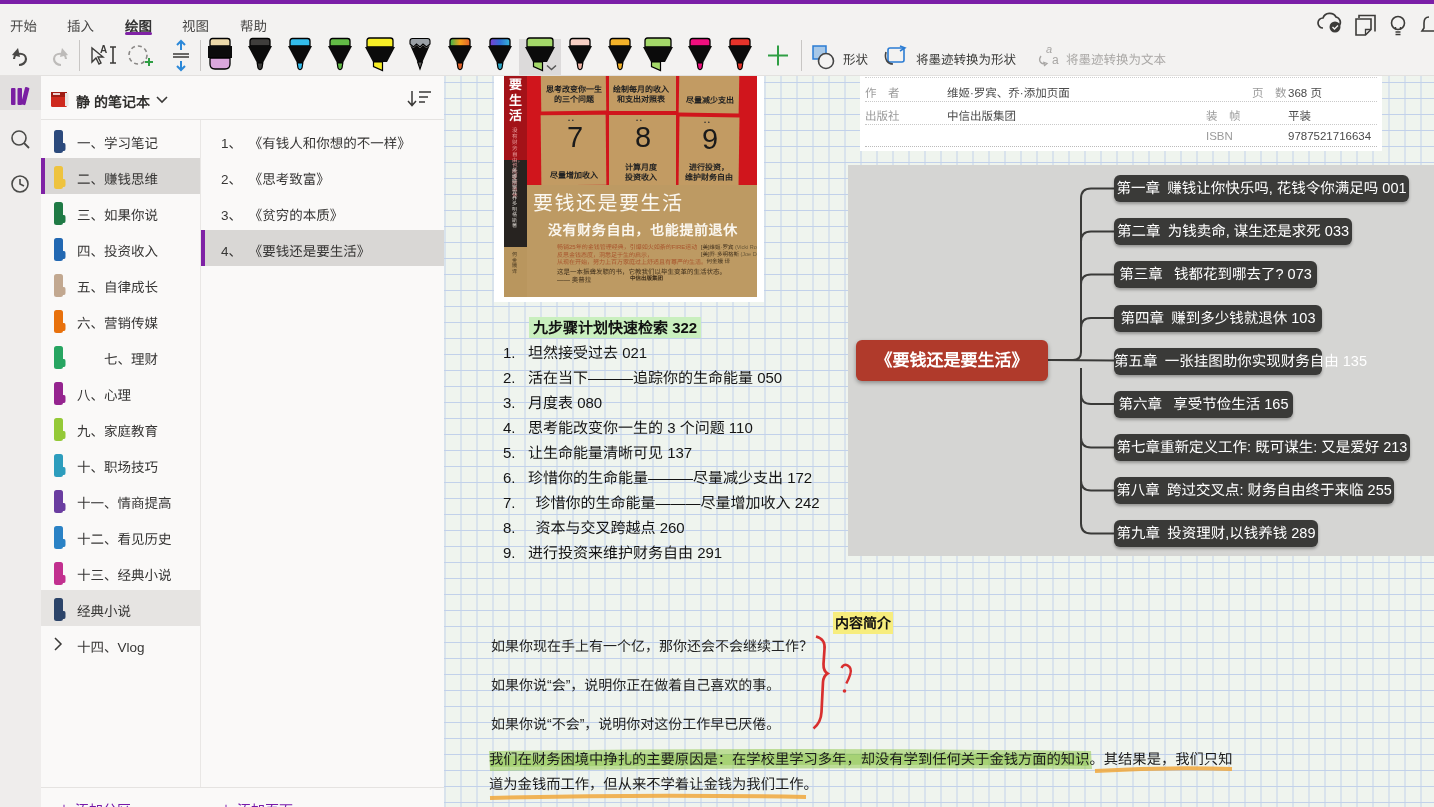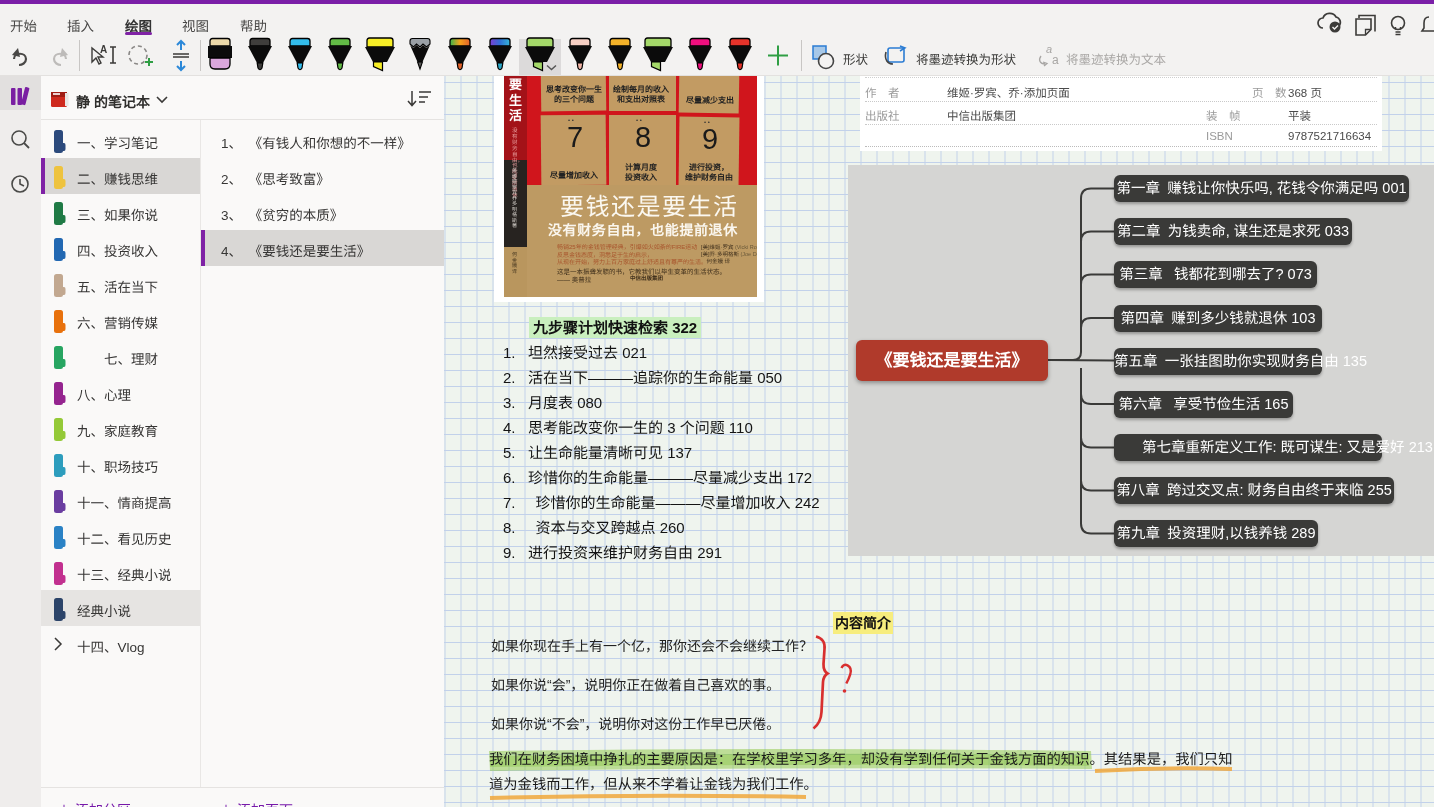--- a/index.html
+++ b/index.html
@@ -207,21 +207,21 @@
 <span class="abs" style="left:77px;top:204px;font-size:13.5px;color:#373635;">三、如果你说</span>
 <svg class="abs" style="left:54px;top:238px;" width="12" height="23" viewBox="0 0 12 23">
     <path d="M0 2.5 Q0 0 2.5 0 L6.5 0 Q9 0 9 2.5 L9 20.5 Q9 23 6.5 23 L2.5 23 Q0 23 0 20.5 Z" fill="#2268b2"></path>
     <path d="M8 13 L10 13 Q11.5 13 11.5 15 L11.5 19 Q11.5 21 10 21 L8 21 Z" fill="#2268b2"></path>
   </svg>
 <span class="abs" style="left:77px;top:240px;font-size:13.5px;color:#373635;">四、投资收入</span>
 <svg class="abs" style="left:54px;top:274px;" width="12" height="23" viewBox="0 0 12 23">
     <path d="M0 2.5 Q0 0 2.5 0 L6.5 0 Q9 0 9 2.5 L9 20.5 Q9 23 6.5 23 L2.5 23 Q0 23 0 20.5 Z" fill="#c2a890"></path>
     <path d="M8 13 L10 13 Q11.5 13 11.5 15 L11.5 19 Q11.5 21 10 21 L8 21 Z" fill="#c2a890"></path>
   </svg>
-<span class="abs" style="left:77px;top:276px;font-size:13.5px;color:#373635;">五、活在当下</span>
+<span class="abs" style="left:77px;top:276px;font-size:13.5px;color:#373635;">五、自律成长</span>
 <svg class="abs" style="left:54px;top:310px;" width="12" height="23" viewBox="0 0 12 23">
     <path d="M0 2.5 Q0 0 2.5 0 L6.5 0 Q9 0 9 2.5 L9 20.5 Q9 23 6.5 23 L2.5 23 Q0 23 0 20.5 Z" fill="#e8710c"></path>
     <path d="M8 13 L10 13 Q11.5 13 11.5 15 L11.5 19 Q11.5 21 10 21 L8 21 Z" fill="#e8710c"></path>
   </svg>
 <span class="abs" style="left:77px;top:312px;font-size:13.5px;color:#373635;">六、营销传媒</span>
 <svg class="abs" style="left:54px;top:346px;" width="12" height="23" viewBox="0 0 12 23">
     <path d="M0 2.5 Q0 0 2.5 0 L6.5 0 Q9 0 9 2.5 L9 20.5 Q9 23 6.5 23 L2.5 23 Q0 23 0 20.5 Z" fill="#27a561"></path>
     <path d="M8 13 L10 13 Q11.5 13 11.5 15 L11.5 19 Q11.5 21 10 21 L8 21 Z" fill="#27a561"></path>
   </svg>
 <span class="abs" style="left:77px;top:348px;font-size:13.5px;color:#373635;margin-left:27px;">七、理财</span>
@@ -307,21 +307,21 @@
     <path d="M233 203 L233 315.5 Q233 325.5 243 325.5 L266 325.5" fill="none" stroke="#3a3a38" stroke-width="2"></path>
     <path d="M233 203 Q233 203 233 213 L233 358.5 Q233 368.5 243 368.5 L266 368.5" fill="none" stroke="#3a3a38" stroke-width="2"></path>
   </svg>
   <div id="rednode">《要钱还是要生活》</div>
   <div class="mnode" style="left:266px;top:10px;width:295px;">第一章 赚钱让你快乐吗, 花钱令你满足吗 001</div>
 <div class="mnode" style="left:266px;top:53px;width:238px;">第二章 为钱卖命, 谋生还是求死 033</div>
 <div class="mnode" style="left:266px;top:96px;width:203px;">第三章 &nbsp;钱都花到哪去了? 073</div>
 <div class="mnode" style="left:266px;top:139.5px;width:208px;">第四章 赚到多少钱就退休 103</div>
 <div class="mnode" style="left:266px;top:182.5px;width:208px;">第五章 一张挂图助你实现财务自由 135</div>
 <div class="mnode" style="left:266px;top:226px;width:179px;">第六章 &nbsp;享受节俭生活 165</div>
-<div class="mnode" style="left:266px;top:269px;width:268px;padding-left:28px;">第七章重新定义工作: 既可谋生: 又是爱好 213</div>
+<div class="mnode" style="left:266px;top:269px;width:296px;">第七章重新定义工作: 既可谋生: 又是爱好 213</div>
 <div class="mnode" style="left:266px;top:312px;width:280px;">第八章 跨过交叉点: 财务自由终于来临 255</div>
 <div class="mnode" style="left:266px;top:355px;width:204px;">第九章 投资理财,以钱养钱 289</div>
 </div>
 
 <div class="abs" id="book" style="left:494px;top:76px;width:270px;height:226px;background:#fff;">
 
   <div class="abs" style="left:10px;top:0;width:253px;height:221px;background:#d0151c;overflow:hidden;">
 
     <div class="abs" style="left:0;top:0;width:23px;height:84px;background:#a31218;"></div>
     <div class="abs" style="left:0;top:84px;width:23px;height:87px;background:#272320;"></div>
@@ -345,21 +345,21 @@
     <div class="sqn" style="left:110px;top:45px;width:58px;">8</div>
     <div class="sqn" style="left:178px;top:47px;width:56px;">9</div>
     <div class="sqd" style="left:64px;top:41px;">• •</div>
     <div class="sqd" style="left:132px;top:41px;">• •</div>
     <div class="sqd" style="left:200px;top:43px;">• •</div>
     <div class="sqt" style="left:40px;top:95px;width:60px;">尽量增加收入</div>
     <div class="sqt" style="left:108px;top:87px;width:58px;">计算月度<br>投资收入</div>
     <div class="sqt" style="left:176px;top:87px;width:58px;">进行投资，<br>维护财务自由</div>
 
     <div class="abs" style="left:23px;top:109px;width:230px;height:112px;background:#bd9a63;"></div>
-    <div class="abs" style="left:56px;top:111px;font-size:24px;font-weight:300;color:#fbf8f1;white-space:nowrap;letter-spacing:1.5px;">要钱还是要生活</div>
+    <div class="abs" style="left:29px;top:111px;font-size:20px;font-weight:300;color:#fbf8f1;white-space:nowrap;letter-spacing:1.5px;">要钱还是要生活</div>
     <div class="abs" style="left:44px;top:143px;font-size:14px;font-weight:bold;color:#faf6ee;white-space:nowrap;letter-spacing:0.6px;">没有财务自由，也能提前退休</div>
     <div class="abs" style="left:53px;top:168px;font-size:6px;line-height:7.5px;color:#a8542c;white-space:nowrap;">畅销25年的金钱管理经典，引爆如火如荼的FIRE运动<br>反思金钱态度，洞悉足于生的启示，<br>从现在开始，努力上百万家庭过上舒适且有尊严的生活。</div>
     <div class="abs" style="left:53px;top:192px;font-size:6.5px;line-height:8px;color:#41311d;white-space:nowrap;">这是一本振聋发聩的书，它教我们以毕生变革的生活状态。<br>—— 奥普拉</div>
     <div class="abs" style="left:197px;top:168px;font-size:5.5px;line-height:7px;color:#41311d;white-space:nowrap;">[美]维姬·罗宾 <span style="color:#6b5a3a">(Vicki Robin)</span> 著<br>[美]乔·多明格斯 <span style="color:#6b5a3a">(Joe Dominguez)</span><br> 何金娥 译</div>
     <div class="abs" style="left:126px;top:198px;font-size:5.5px;font-weight:bold;color:#41311d;white-space:nowrap;">中信出版集团</div>
   </div>
 </div>
 
 <div class="abs" style="left:529px;top:316px;">
   <span style="font-size:15px;font-weight:bold;color:#111;background:#c9efbe;padding:2px 4px;">九步骤计划快速检索 322</span>

